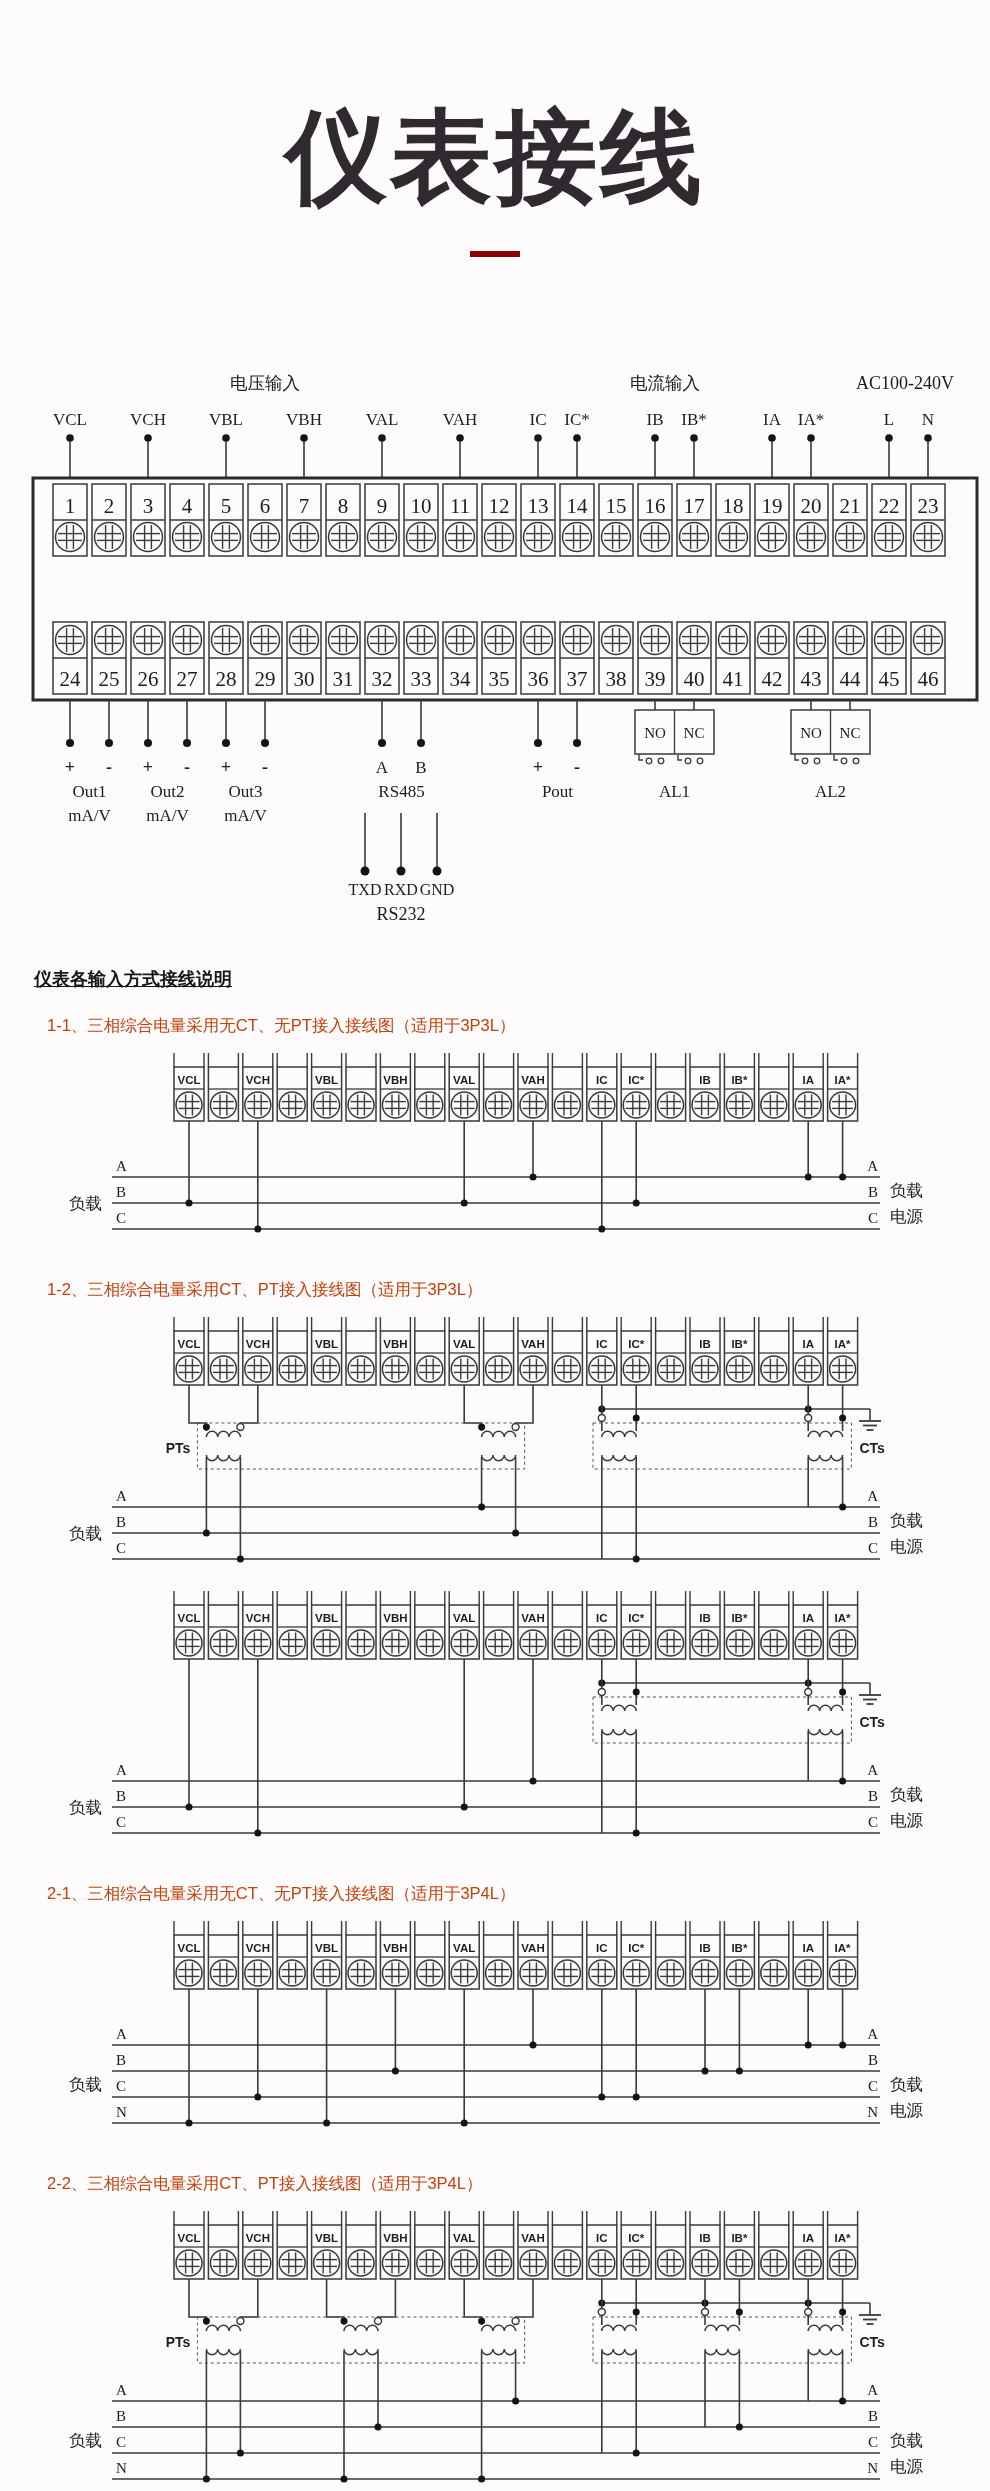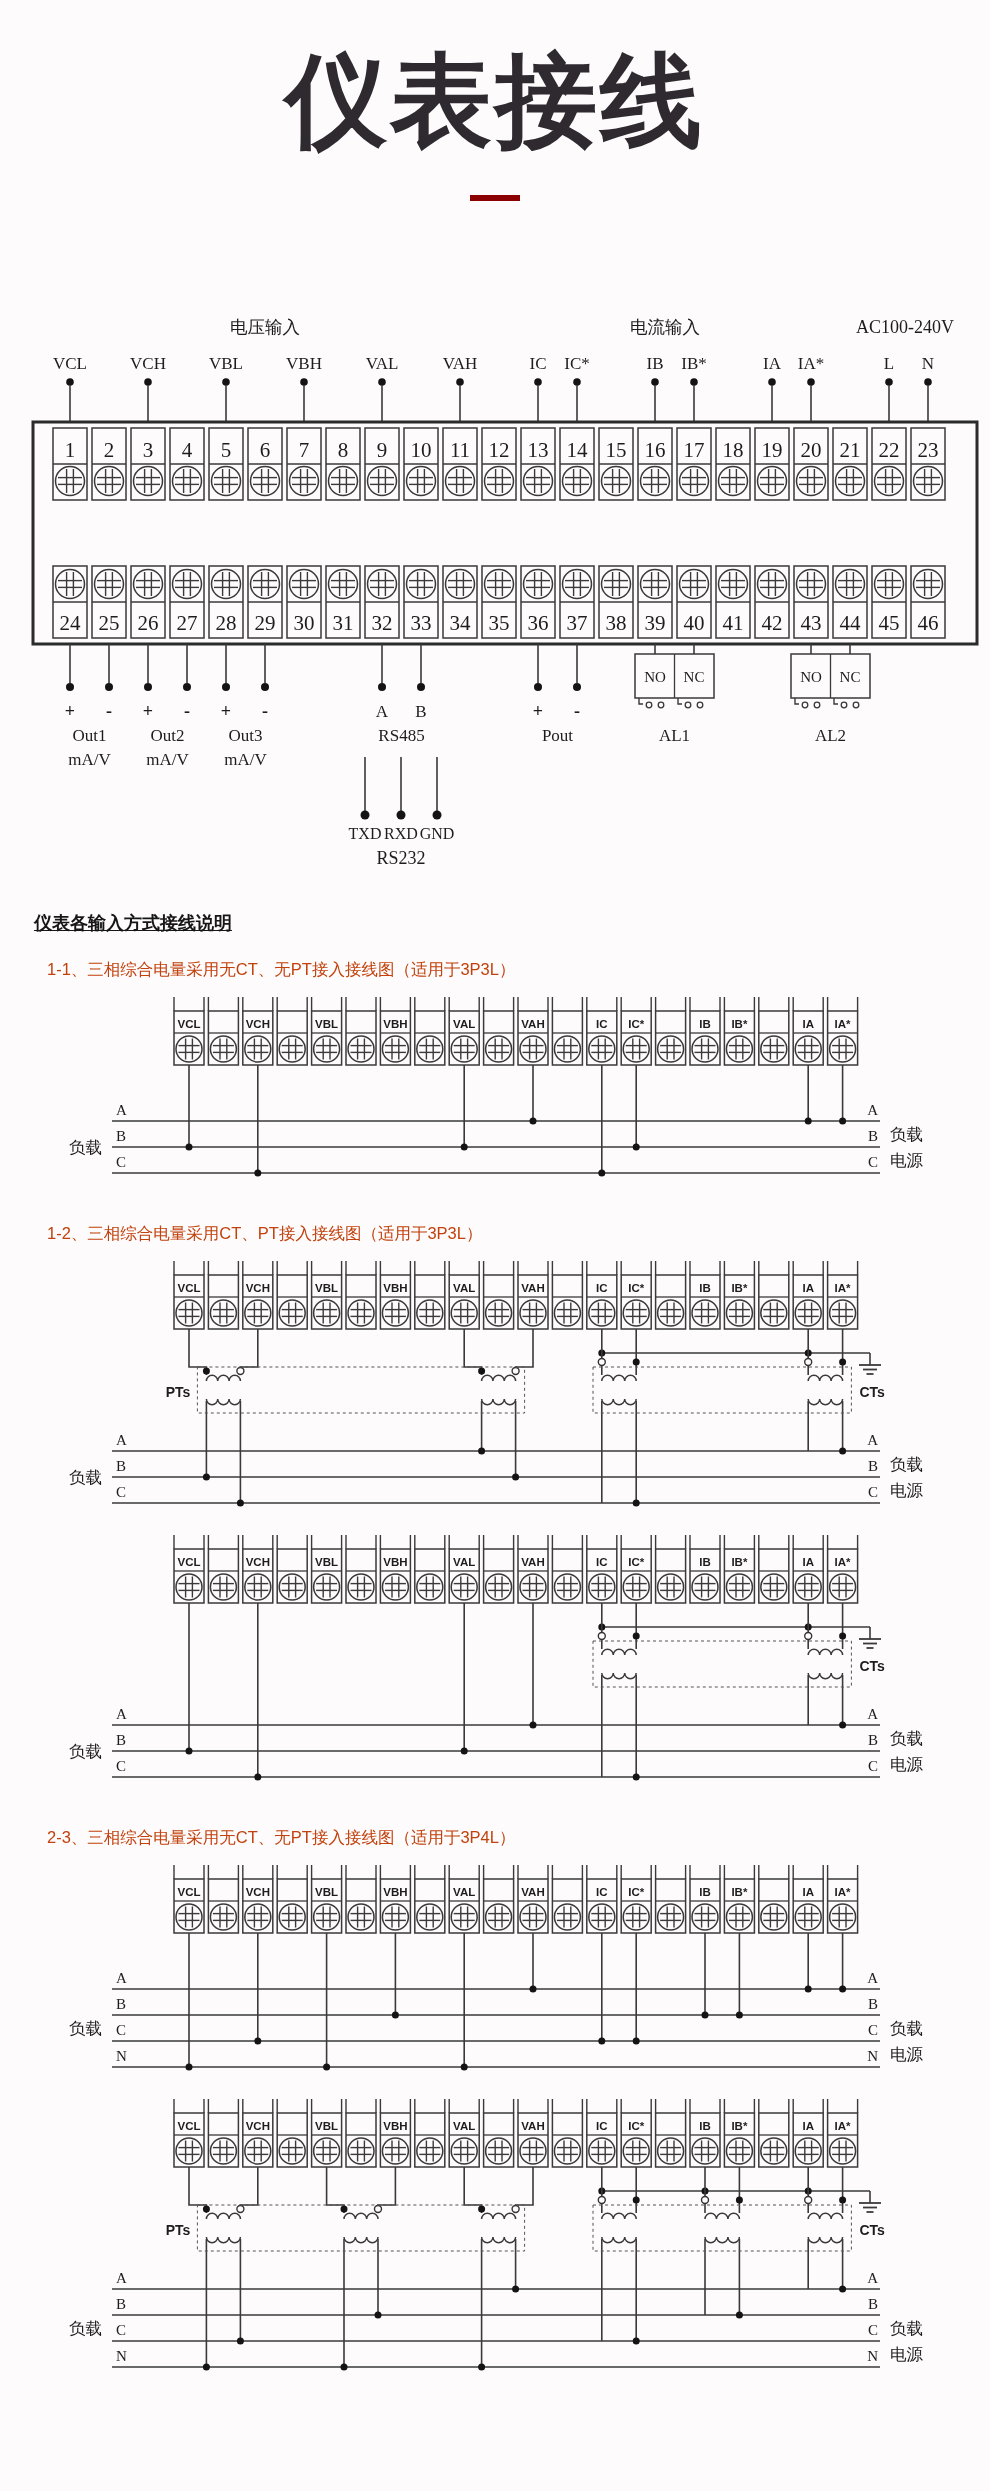--- a/index.html
+++ b/index.html
@@ -5,21 +5,21 @@
   html,body{margin:0;padding:0;}
   body{
     width:990px;
     background:#fdfbfc;
     color:#222;
     font-family:"Liberation Sans","DejaVu Sans",sans-serif;
   }
   .page{width:990px;overflow:hidden;}
   h1.page-title{
     margin:0;
-    padding-top:48px;
+    padding-top:104px;
     text-align:center;
     font-size:102px;
     line-height:1.05;
     font-weight:900;
     letter-spacing:3px;
     color:#2e2a30;
   }
   .title-dash{
     width:50px;height:6px;
     margin:40px auto 0 auto;
@@ -1732,21 +1732,21 @@
           <path d="M808.1999999999999,126 a5.7333333333333485,5.7333333333333485 0 0 1 11.466666666666697,0 a5.7333333333333485,5.7333333333333485 0 0 1 11.466666666666697,0 a5.7333333333333485,5.7333333333333485 0 0 1 11.466666666666697,0" fill="none" stroke="#3a3a3a" stroke-width="1.5"></path>
           <path d="M808.1999999999999,144 a5.7333333333333485,5.7333333333333485 0 0 0 11.466666666666697,0 a5.7333333333333485,5.7333333333333485 0 0 0 11.466666666666697,0 a5.7333333333333485,5.7333333333333485 0 0 0 11.466666666666697,0" fill="none" stroke="#3a3a3a" stroke-width="1.5"></path>
           <line x1="808.1999999999999" y1="146" x2="808.1999999999999" y2="196" stroke="#3a3a3a" stroke-width="1.6"></line>
           <line x1="842.6" y1="146" x2="842.6" y2="196" stroke="#3a3a3a" stroke-width="1.6"></line>
           <circle cx="842.6" cy="196" r="3.5" fill="#141414"></circle>
           <rect x="593" y="112" width="258.4" height="46" fill="none" stroke="#555" stroke-width="1" stroke-dasharray="3,3"></rect>
           <text x="859.4" y="142" font-size="14" text-anchor="start" fill="#1d1d1d" font-family="Liberation Sans, DejaVu Sans, sans-serif" font-weight="bold">CTs</text>
         </svg>
       </div>
       <div class="diagram-block">
-        <h3 class="diagram-title">2-3、三相综合电量采用无CT、无PT接入接线图（适用于3P4L）</h3>
+        <h3 class="diagram-title">2-1、三相综合电量采用无CT、无PT接入接线图（适用于3P4L）</h3>
         <svg width="990" height="234">
           <g>
             <line x1="174" y1="6" x2="174" y2="20" stroke="#3a3a3a" stroke-width="1.4"></line>
             <line x1="204" y1="6" x2="204" y2="20" stroke="#3a3a3a" stroke-width="1.4"></line>
             <rect x="174" y="20" width="30" height="54" fill="none" stroke="#3a3a3a" stroke-width="1.5"></rect>
             <line x1="174" y1="42" x2="204" y2="42" stroke="#3a3a3a" stroke-width="1.3"></line>
             <text x="189" y="37" font-size="11.5" text-anchor="middle" fill="#1d1d1d" font-family="Liberation Sans, DejaVu Sans, sans-serif" font-weight="bold">VCL</text>
             <g>
               <circle cx="189" cy="58" r="13" fill="none" stroke="#3a3a3a" stroke-width="1.5"></circle>
               <line x1="185.6" y1="47.5" x2="185.6" y2="68.5" stroke="#3a3a3a" stroke-width="1.4"></line>
@@ -2056,20 +2056,21 @@
           <circle cx="705" cy="156" r="3.5" fill="#141414"></circle>
           <line x1="739.4" y1="74" x2="739.4" y2="156" stroke="#3a3a3a" stroke-width="1.6"></line>
           <circle cx="739.4" cy="156" r="3.5" fill="#141414"></circle>
           <line x1="808.1999999999999" y1="74" x2="808.1999999999999" y2="130" stroke="#3a3a3a" stroke-width="1.6"></line>
           <circle cx="808.1999999999999" cy="130" r="3.5" fill="#141414"></circle>
           <line x1="842.6" y1="74" x2="842.6" y2="130" stroke="#3a3a3a" stroke-width="1.6"></line>
           <circle cx="842.6" cy="130" r="3.5" fill="#141414"></circle>
         </svg>
       </div>
       <div class="diagram-block">
+        <h3 class="diagram-title">2-2、三相综合电量采用CT、PT接入接线图（适用于3P4L）</h3>
         <svg width="990" height="300">
           <g>
             <line x1="174" y1="6" x2="174" y2="20" stroke="#3a3a3a" stroke-width="1.4"></line>
             <line x1="204" y1="6" x2="204" y2="20" stroke="#3a3a3a" stroke-width="1.4"></line>
             <rect x="174" y="20" width="30" height="54" fill="none" stroke="#3a3a3a" stroke-width="1.5"></rect>
             <line x1="174" y1="42" x2="204" y2="42" stroke="#3a3a3a" stroke-width="1.3"></line>
             <text x="189" y="37" font-size="11.5" text-anchor="middle" fill="#1d1d1d" font-family="Liberation Sans, DejaVu Sans, sans-serif" font-weight="bold">VCL</text>
             <g>
               <circle cx="189" cy="58" r="13" fill="none" stroke="#3a3a3a" stroke-width="1.5"></circle>
               <line x1="185.6" y1="47.5" x2="185.6" y2="68.5" stroke="#3a3a3a" stroke-width="1.4"></line>

